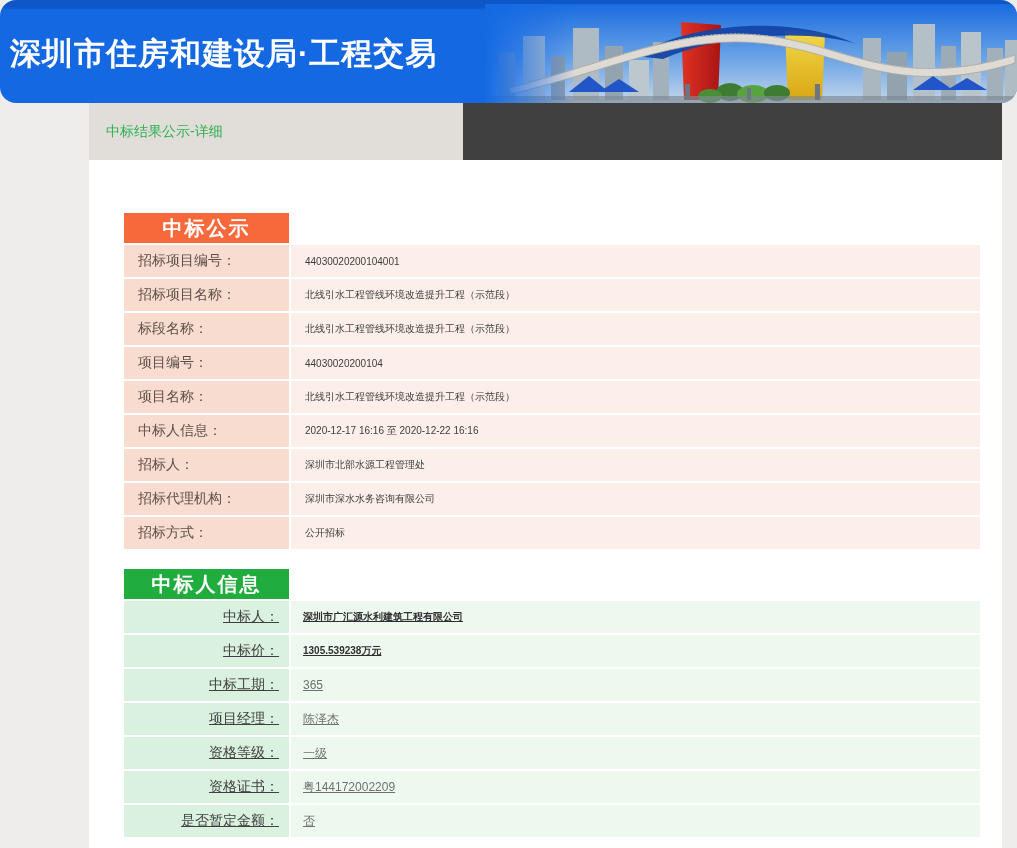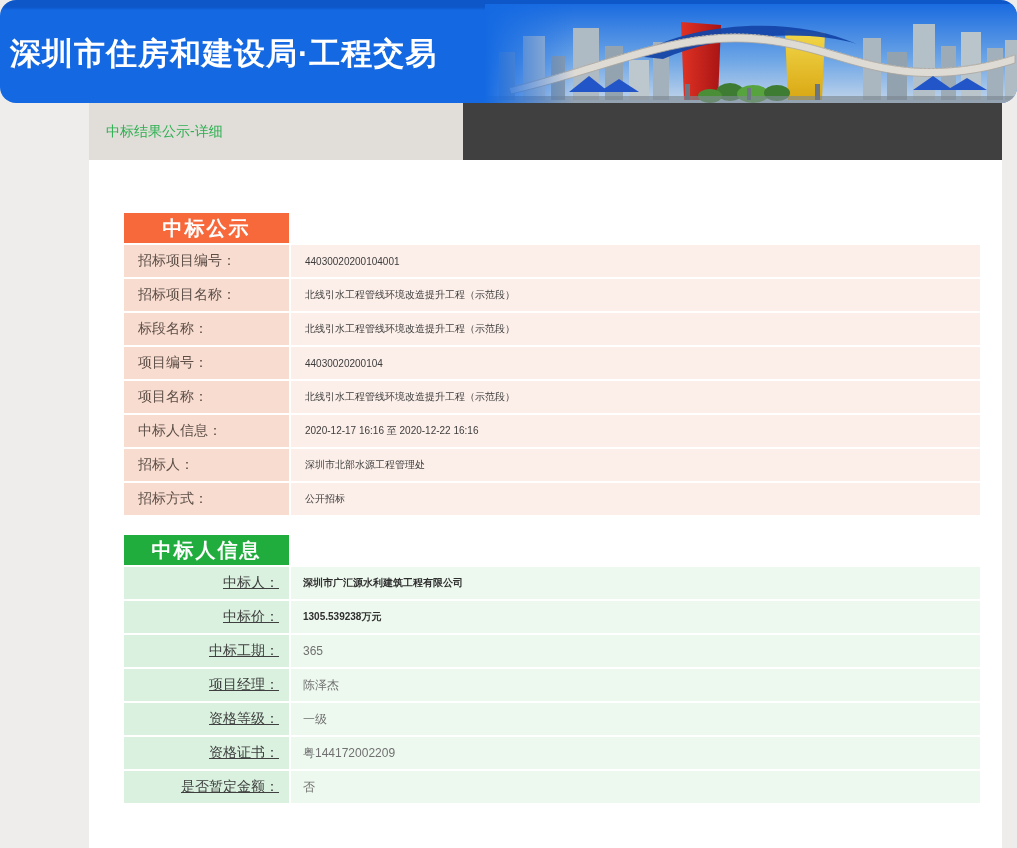--- a/index.html
+++ b/index.html
@@ -46,21 +46,21 @@
   .sec-header.green  { background:var(--section-green,#21ac3e); }
   .row { display:flex; margin-bottom:2px; }
   .cell { min-height:32px; display:flex; align-items:center; }
   .cell.label { width:165px; font-size:14px; flex:none; }
   .cell.value { flex:1; margin-left:2px; padding-left:14px; font-size:10px; }
   
   .pink .cell.label { background:var(--pink-label-bg,#f8dcd0); color:#5d4f48; padding-left:14px; }
   .pink .cell.value { background:var(--pink-value-bg,#fcefe9); color:#3c3c3c; }
   
   .greent .cell.label { background:var(--green-label-bg,#d9f1de); color:#404040; justify-content:flex-end; padding-right:10px;text-decoration:underline; }
-  .greent .cell.value { background:var(--green-value-bg,#edf8ef); color:#333; padding-left:12px; }
+  .greent .cell.value { background:var(--green-value-bg,#edf8ef); color:#333; padding-left:12px;text-decoration:underline; }
   .cell.value.bold  { font-weight:bold; color:#2f2f2f; }
   .cell.value.muted { font-size:12px; color:#707070; font-weight:normal; }
 </style>
 </head>
 <body>
 
 <div class="page">
 
   <header class="site-header">
     <h1 class="site-title">深圳市住房和建设局·工程交易</h1>
@@ -179,20 +179,24 @@
           </div>
           <div class="row">
             <div class="cell label">中标人信息：</div>
             <div class="cell value">2020-12-17 16:16 至 2020-12-22 16:16</div>
           </div>
           <div class="row">
             <div class="cell label">招标人：</div>
             <div class="cell value">深圳市北部水源工程管理处</div>
           </div>
           <div class="row">
+            <div class="cell label">招标代理机构：</div>
+            <div class="cell value">深圳市深水水务咨询有限公司</div>
+          </div>
+          <div class="row">
             <div class="cell label">招标方式：</div>
             <div class="cell value">公开招标</div>
           </div>
         </div>
     </section>
 
     <section class="section">
       <div class="sec-header green">
         <span>中标人信息</span>
       </div>

